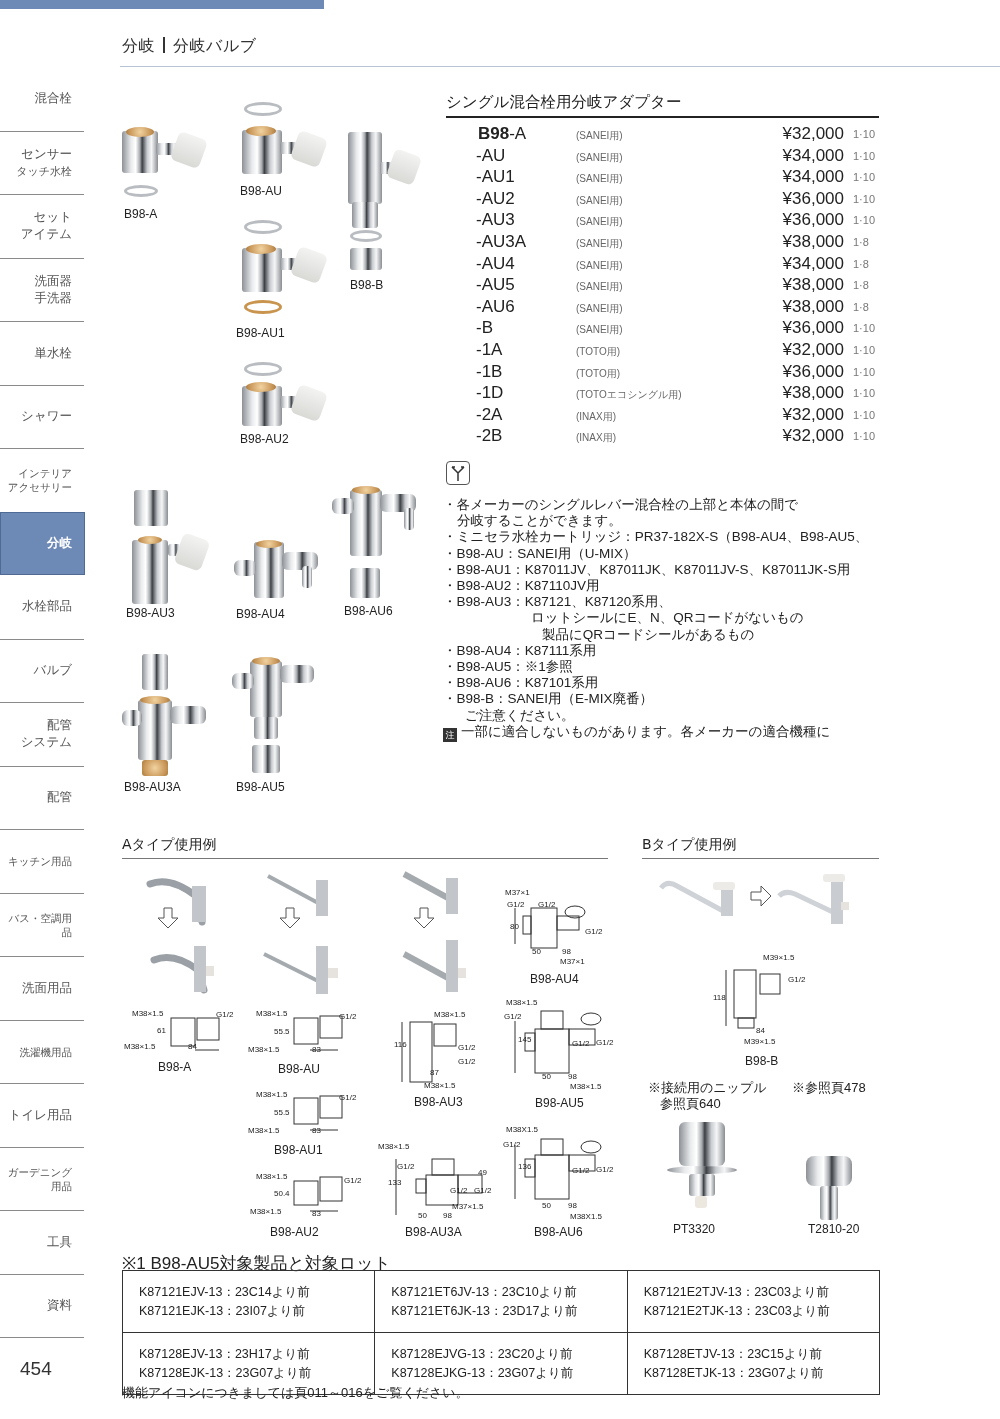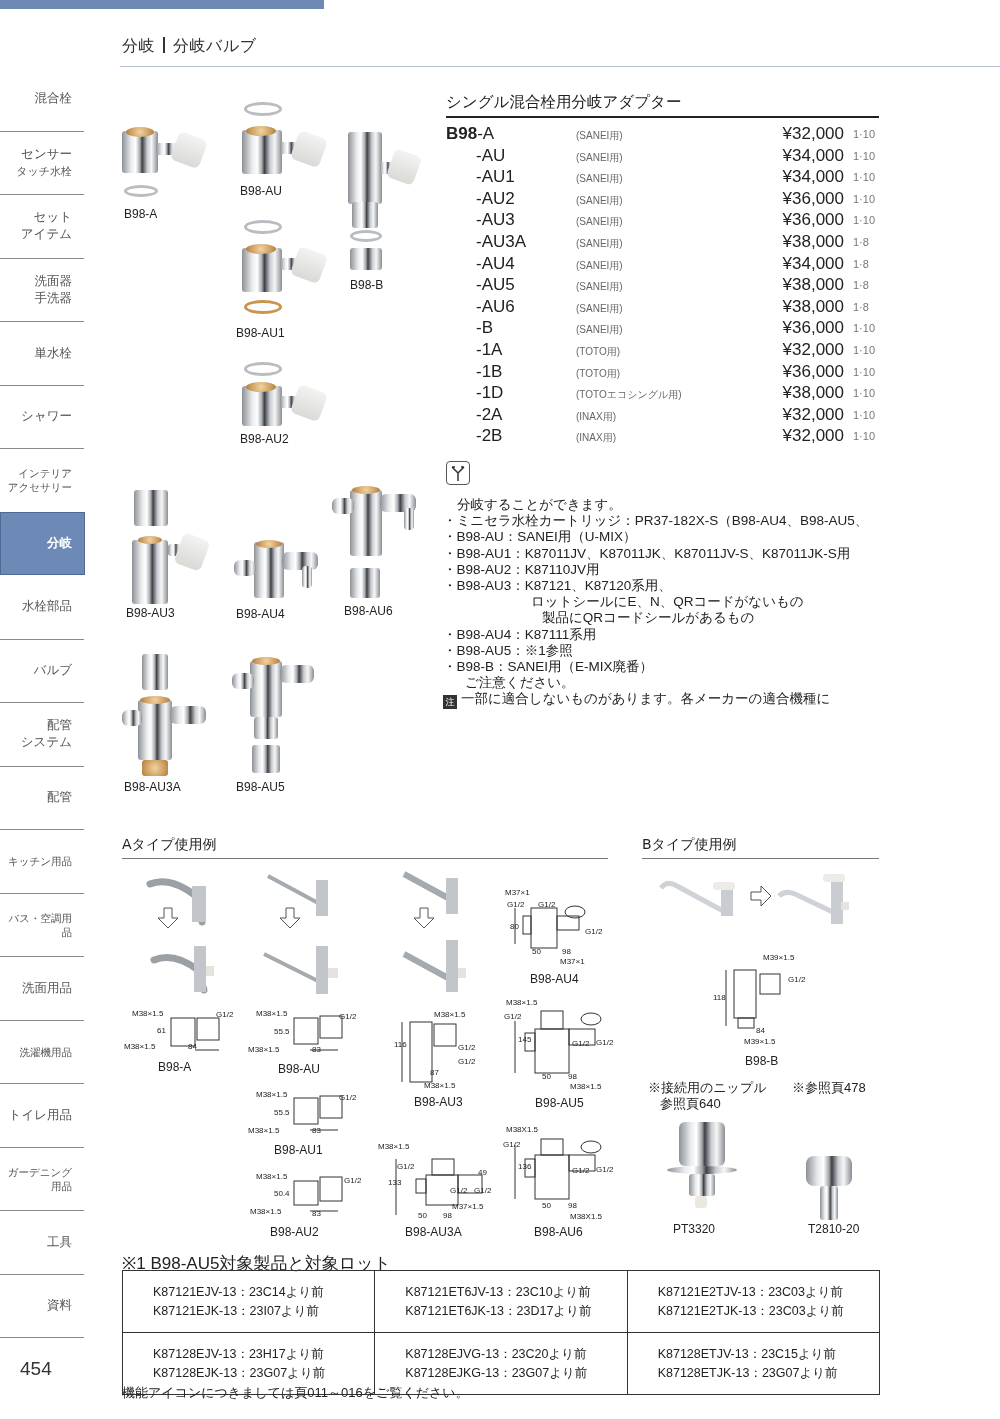--- a/index.html
+++ b/index.html
@@ -20,21 +20,21 @@
   .side-item.after-active { border-top: none; }
   .page-num { position: absolute; left: 20px; top: 1358px; font-size: 19px; color: #333; font-family: "Liberation Sans", sans-serif; }
 
   
   .prod-title { position: absolute; left: 446px; top: 92px; font-size: 15.5px; color: #222; }
   .prod-title-rule { position: absolute; left: 446px; top: 116px; width: 433px; height: 2px; background: #222; }
 
   .price-table { position: absolute; left: 446px; top: 124px; width: 440px; }
   .price-row { position: relative; height: 21.6px; font-family: "Liberation Sans", sans-serif; }
   .price-row .code { position: absolute; left: 0; top: 0; font-size: 17px; color: #222; }
-  .price-row .code .prefix { font-weight: bold; }
+  .price-row .code .prefix { font-weight: bold; margin-left: 32px; }
   .price-row .code.indent { left: 30px; }
   .price-row .maker { position: absolute; left: 130px; top: 5px; font-size: 10px; color: #666; }
   .price-row .price { position: absolute; right: 42px; top: 0; font-size: 17px; color: #222; }
   .price-row .qty { position: absolute; left: 407px; top: 4px; font-size: 11px; color: #777; }
 
   .branch-icon { position: absolute; left: 446px; top: 461px; width: 24px; height: 24px; border: 1px solid #555; border-radius: 4px; display: flex; align-items: center; justify-content: center; }
 
   .notes { position: absolute; left: 443px; top: 497px; width: 450px; font-size: 13.5px; line-height: 16.2px; color: #222; font-family: "Liberation Sans", sans-serif; }
   .notes .n { white-space: nowrap; }
   .notes .cont { padding-left: 14px; }
@@ -56,21 +56,21 @@
   .sec-rule { position: absolute; height: 1px; background: #777; }
 
   .diagram-lbl { position: absolute; font-size: 12px; color: #222; font-family: "Liberation Sans", sans-serif; white-space: nowrap; }
   .dim { position: absolute; font-size: 8px; color: #222; font-family: "Liberation Sans", sans-serif; white-space: nowrap; }
 
   .refnote { position: absolute; font-size: 13px; color: #222; font-family: "Liberation Sans", sans-serif; line-height: 16px; }
 
   
   .lot-title { position: absolute; left: 122px; top: 1251px; font-size: 17px; color: #222; font-family: "Liberation Sans", sans-serif; }
   .lot-table { position: absolute; left: 122px; top: 1270px; width: 758px; border-collapse: collapse; font-family: "Liberation Sans", sans-serif; }
-  .lot-table td { border: 1.5px solid #333; height: 62px; padding-left: 30px; font-size: 12.5px; line-height: 19px; color: #222; vertical-align: middle; width: 33.3%; }
+  .lot-table td { border: 1.5px solid #333; height: 62px; padding-left: 16px; font-size: 12.5px; line-height: 19px; color: #222; vertical-align: middle; width: 33.3%; }
   .footer-note { position: absolute; left: 122px; top: 1384px; font-size: 13px; color: #222; font-family: "Liberation Sans", sans-serif; }
 </style>
 </head>
 <body>
 
 <div class="topbar"></div>
 <div class="breadcrumb">
   <span>分岐</span><span class="sep"></span><span>分岐バルブ</span>
 </div>
 <div class="header-rule"></div>
@@ -334,30 +334,32 @@
   </div>
 </div>
 
 <div class="branch-icon">
   <svg width="18" height="18" viewBox="0 0 18 18">
       <path d="M9 17 V9 M9 9 L3 3 M9 9 L15 3 M3 3 L6 3 M15 3 L12 3" stroke="#333" stroke-width="1.5" fill="none"></path>
     </svg>
 </div>
 
 <div class="notes">
+  <div class="n">・各メーカーのシングルレバー混合栓の上部と本体の間で</div>
   <div class="n cont">分岐することができます。</div>
   <div class="n">・ミニセラ水栓カートリッジ：PR37-182X-S（B98-AU4、B98-AU5、</div>
   <div class="n">・B98-AU：SANEI用（U-MIX）</div>
   <div class="n">・B98-AU1：K87011JV、K87011JK、K87011JV-S、K87011JK-S用</div>
   <div class="n">・B98-AU2：K87110JV用</div>
   <div class="n">・B98-AU3：K87121、K87120系用、</div>
   <div class="n cont2">ロットシールにE、N、QRコードがないもの</div>
   <div class="n cont3">製品にQRコードシールがあるもの</div>
   <div class="n">・B98-AU4：K87111系用</div>
   <div class="n">・B98-AU5：※1参照</div>
+  <div class="n">・B98-AU6：K87101系用</div>
   <div class="n">・B98-B：SANEI用（E-MIX廃番）</div>
   <div class="n" style="padding-left:22px">ご注意ください。</div>
   <div class="n"><span class="note-mark">注</span><span>一部に適合しないものがあります。各メーカーの適合機種に</span></div>
 </div>
 
 <div class="sec-h" style="left:122px;top:836px;">Aタイプ使用例</div>
 <div class="sec-rule" style="left:122px;top:858px;width:486px;"></div>
 
 <div>
   <svg style="position:absolute;left:140px;top:872px;" width="80" height="130">

